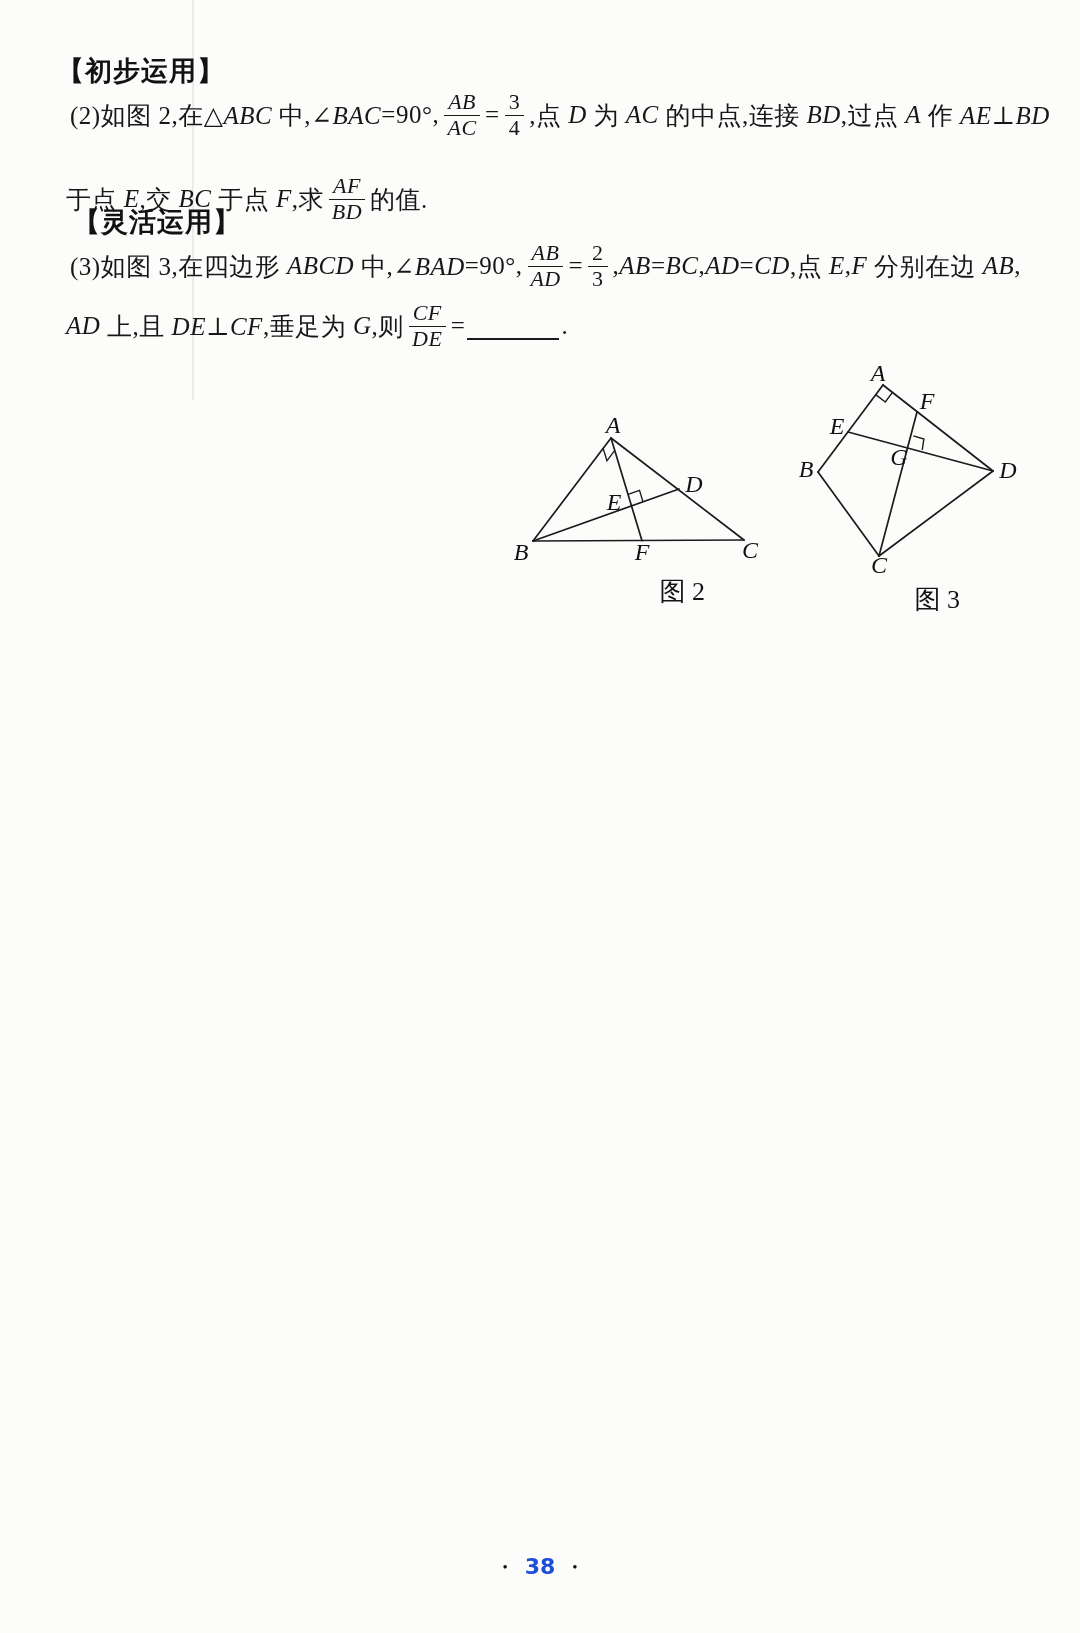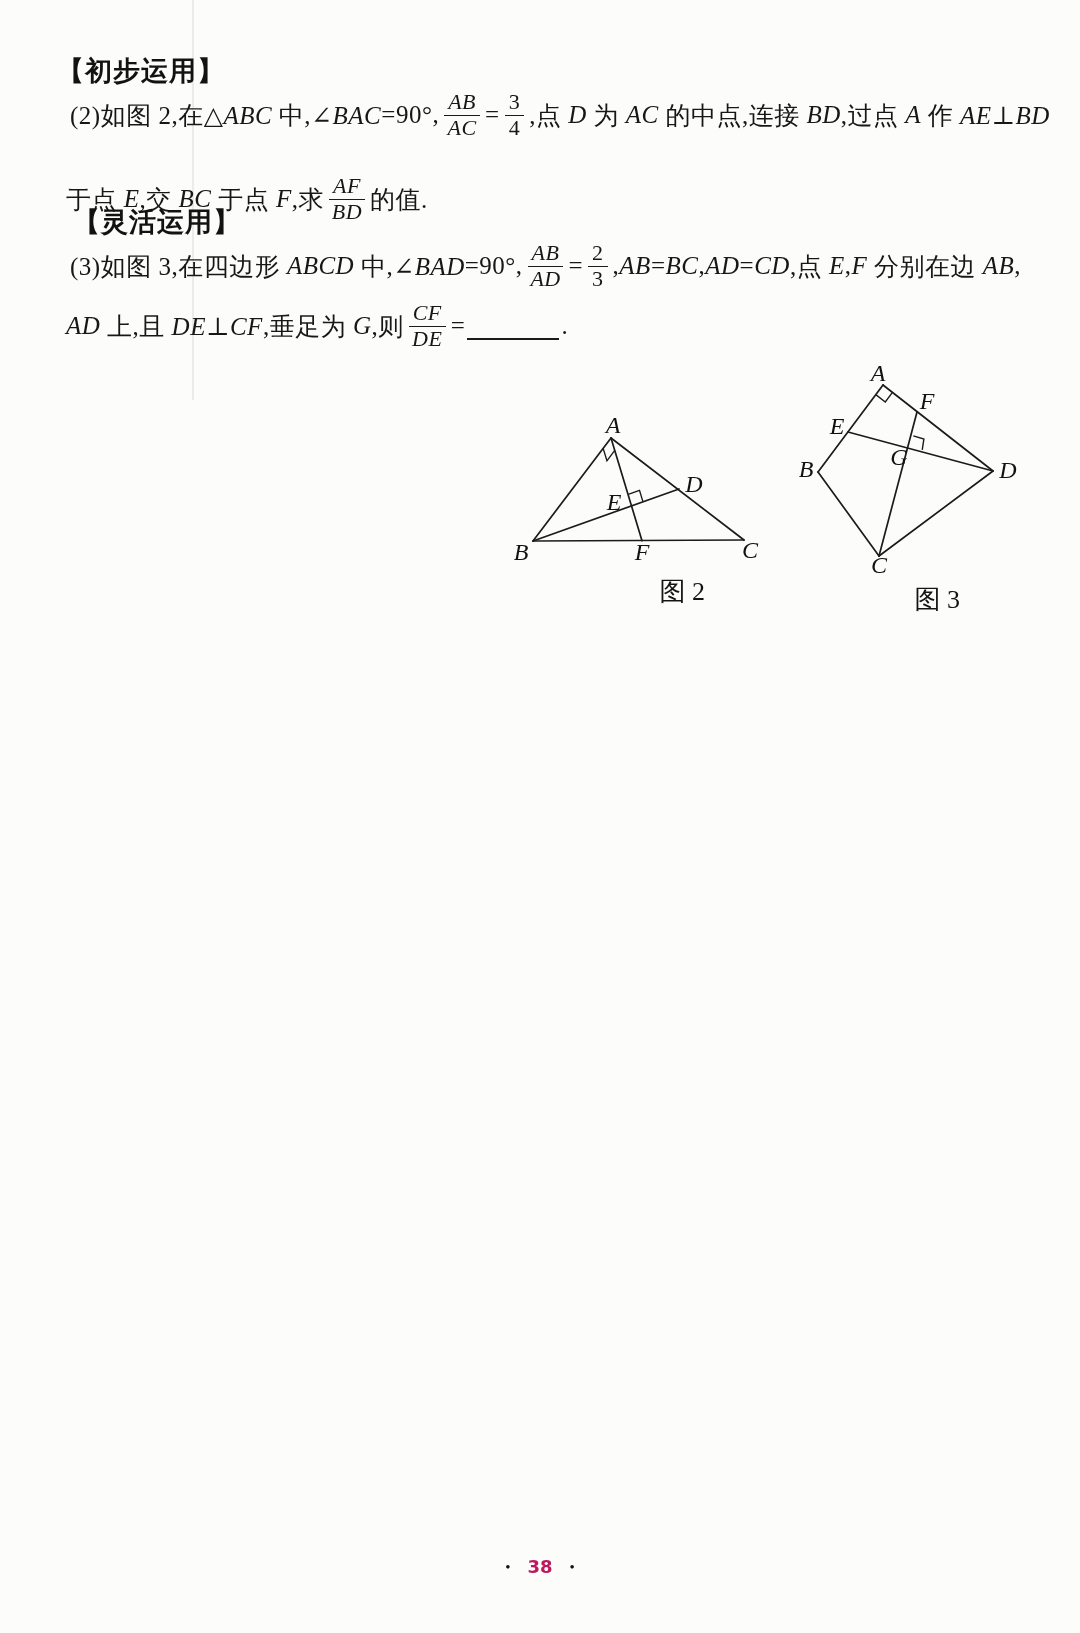--- a/index.html
+++ b/index.html
@@ -38,21 +38,21 @@
   .caption{
     position:absolute;width:120px;text-align:right;font-size:26px;color:#141414;
   }
   .footer{
     position:absolute;left:0;top:1552px;width:1080px;height:30px;
     display:flex;align-items:center;justify-content:center;gap:17px;
   }
   .footer .dot{font-size:15px;color:#111;line-height:1;}
   .footer .num{
     font-family:"DejaVu Sans","Liberation Sans",sans-serif;
-    font-size:18px;font-weight:700;color:#be185d;line-height:1;
+    font-size:22px;font-weight:700;color:#1d4ed8;line-height:1;
   }
 </style>
 </head>
 <body>
 
 <div class="sheet">
 
   <div class="scanline"></div>
 
   <div class="hdr" style="left:57px;top:53px;">【初步运用】</div>

